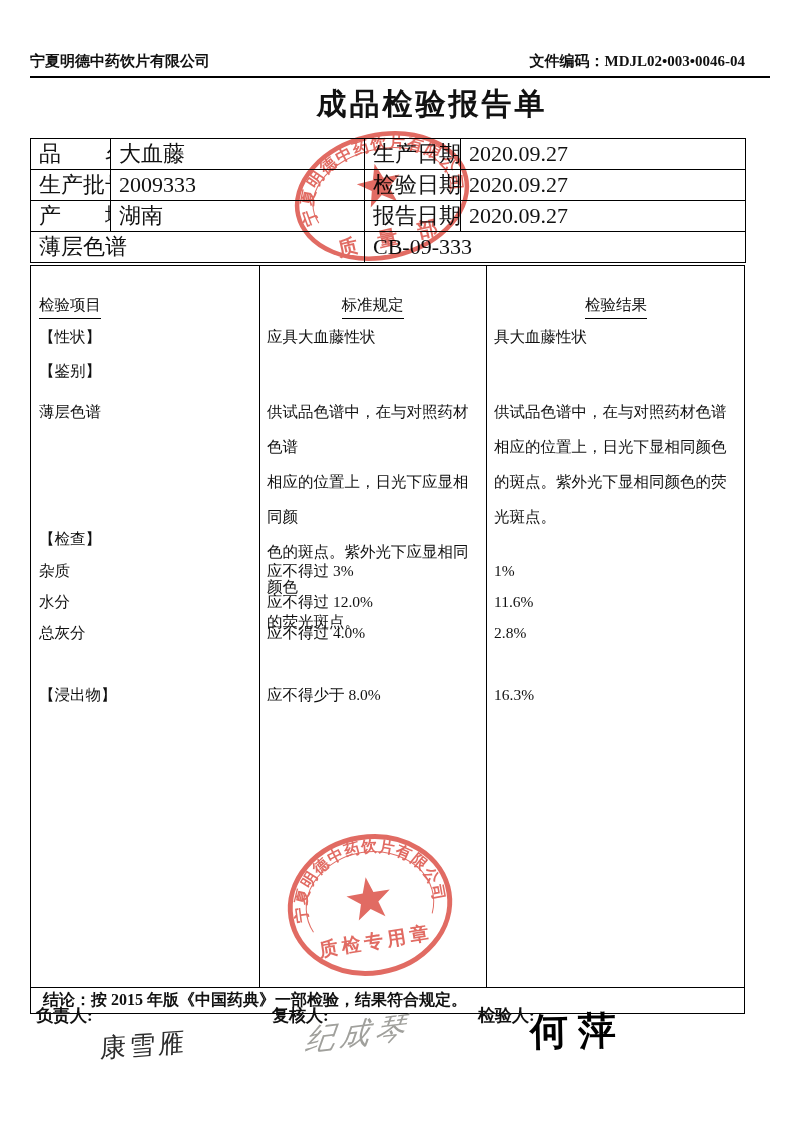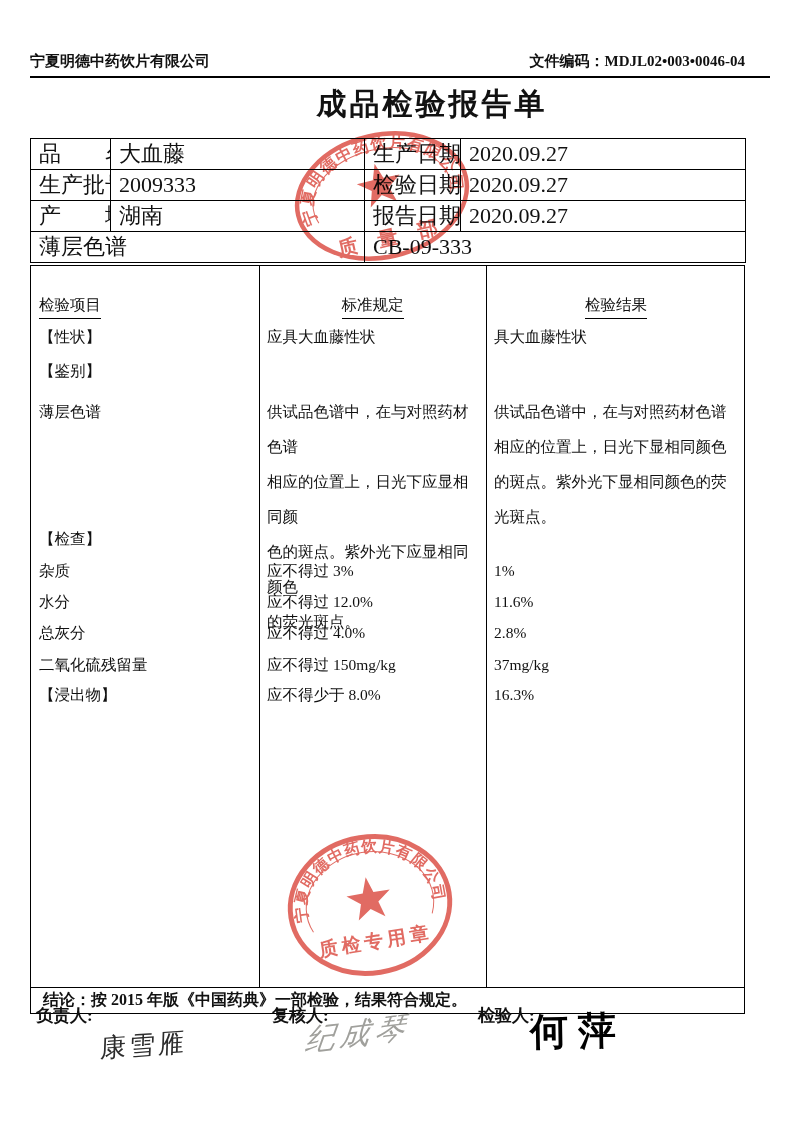--- a/index.html
+++ b/index.html
@@ -149,25 +149,20 @@
       <div>应不得过 12.0%</div>
       <div>11.6%</div>
     </div>
 
     <div class="mrow" style="top:356px">
       <div>总灰分</div>
       <div>应不得过 4.0%</div>
       <div>2.8%</div>
     </div>
 
-    <div class="mrow" style="top:388px">
-      <div>二氧化硫残留量</div>
-      <div>应不得过 150mg/kg</div>
-      <div>37mg/kg</div>
-    </div>
 
     <div class="mrow" style="top:418px">
       <div>【浸出物】</div>
       <div>应不得少于 8.0%</div>
       <div>16.3%</div>
     </div>
   </div>
 
   <div class="conclusion">
     <span>结论：按 2015 年版《中国药典》一部检验，结果符合规定。</span>

